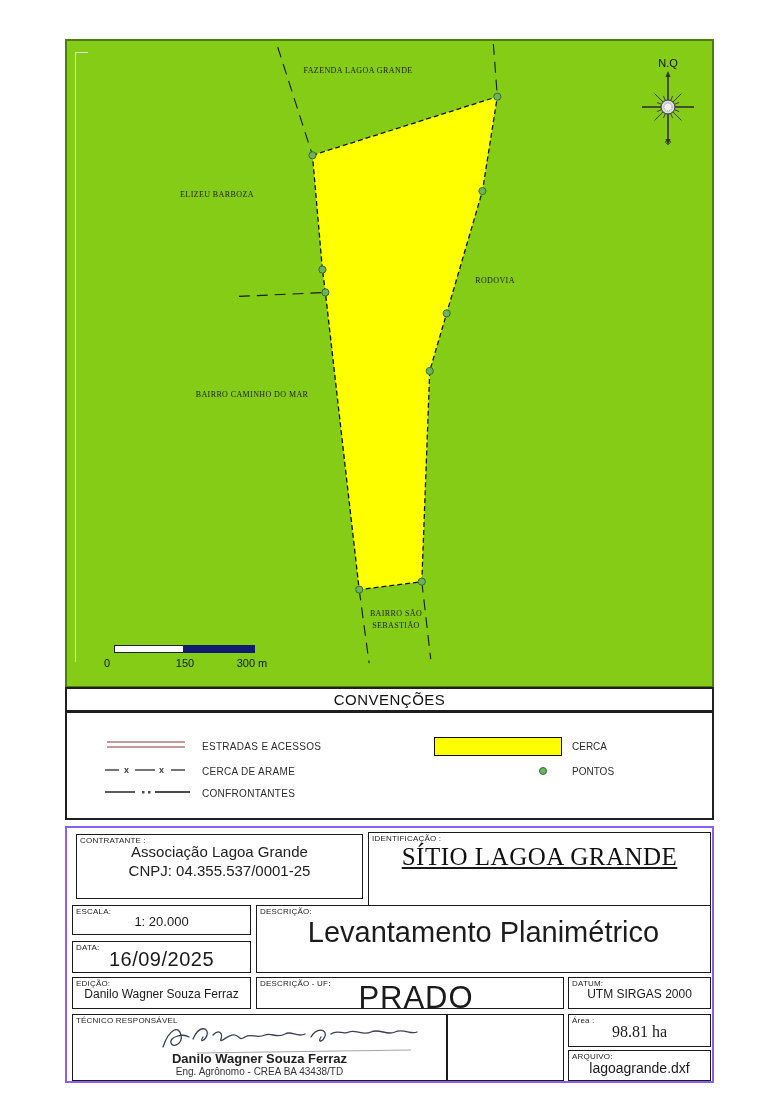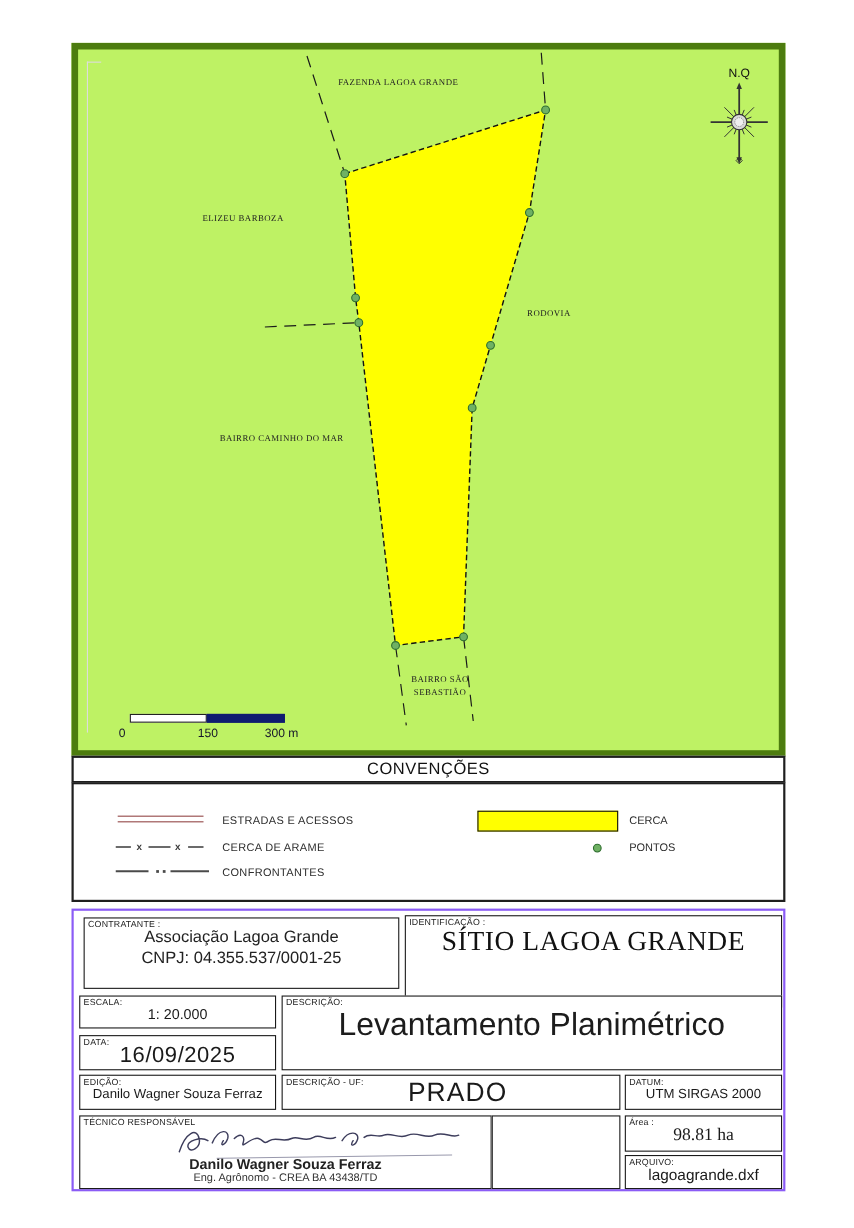--- a/index.html
+++ b/index.html
@@ -2,21 +2,21 @@
 <html><head>
 <meta charset="utf-8">
 <style>
   html,body{margin:0;padding:0;}
   body{
     width:776px;height:1116px;background:#ffffff;position:relative;
     font-family:"Liberation Sans", sans-serif;color:#1a1a1a;
     -webkit-font-smoothing:antialiased;
   }
   
-  #map-box{left:65px;top:39px;width:649px;height:649px;border:6px solid #4d7c0f;background:#bef264;}
+  #map-box{left:65px;top:39px;width:649px;height:649px;border:2px solid #4d7c0f;background:#84cc16;}
   #conv-bar{left:65px;top:687px;width:649px;height:25px;border:2px solid #1f1f1f;background:#fff;
     display:flex;align-items:center;justify-content:center;font-size:15px;letter-spacing:.5px;color:#111;}
   #legend-box{left:65px;top:711px;width:649px;height:109px;border:2px solid #1f1f1f;background:#fff;}
   #title-block{left:65px;top:826px;width:649px;height:257px;border:2px solid #8b5cf6;background:#fff;}
   #map-box,#conv-bar,#legend-box,#title-block{box-sizing:border-box;position:absolute;}
   
   #map-svg{position:absolute;left:0;top:0;width:100%;height:100%;}
   .map-label{
     position:absolute;font-family:"Liberation Serif", serif;font-size:8px;color:#222;
     text-align:center;letter-spacing:.4px;line-height:1.45;
@@ -41,32 +41,32 @@
   #pasto-label{position:absolute;left:505px;top:28px;font-size:10px;color:#2c2c2c;}
   #pontos-dot{position:absolute;left:472px;top:54px;width:8px;height:8px;border-radius:50%;
     border:1px solid #2f6e2f;box-sizing:border-box;}
   #pontos-label{position:absolute;left:505px;top:53px;font-size:10px;color:#2c2c2c;}
   
   .tb-box{position:absolute;border:1.5px solid #1a1a1a;background:#fff;box-sizing:border-box;}
   .tb-label{position:absolute;top:1px;left:3px;font-size:8px;color:#222;letter-spacing:.2px;white-space:nowrap;}
   .tb-center{width:100%;height:100%;display:flex;flex-direction:column;align-items:center;}
   #tb-contratante{left:9px;top:6px;width:287px;height:65px;}
   #tb-contratante .v{font-size:15px;line-height:1.25;text-align:center;color:#222;margin-top:8px;}
-  #tb-identificacao{left:301px;top:4px;width:343px;height:84px;}
+  #tb-identificacao{left:301px;top:4px;width:343px;height:84px;text-decoration:underline;}
   #tb-identificacao .v{font-family:"Liberation Serif",serif;font-size:25px;color:#111;margin-top:10px;letter-spacing:.5px;}
   #tb-escala{left:5px;top:77px;width:179px;height:30px;}
   #tb-escala .v{font-size:13px;margin-top:8px;}
   #tb-data{left:5px;top:113px;width:179px;height:32px;}
   #tb-data .v{font-size:20px;margin-top:6px;letter-spacing:.5px;}
   #tb-descricao{left:189px;top:77px;width:455px;height:68px;}
   #tb-descricao .v{font-size:29px;color:#1c1c1c;margin-top:10px;}
   #tb-edicao{left:5px;top:149px;width:179px;height:32px;}
   #tb-edicao .v{font-size:12px;margin-top:9px;}
   #tb-municipio{left:189px;top:149px;width:308px;height:32px;}
-  #tb-municipio .v{font-size:24px;margin-top:2px;letter-spacing:1px;margin-left:12px;}
+  #tb-municipio .v{font-size:31px;margin-top:2px;letter-spacing:1px;margin-left:12px;}
   #tb-datum{left:501px;top:149px;width:143px;height:32px;}
   #tb-datum .v{font-size:12px;margin-top:9px;}
   #tb-tecnico{left:5px;top:186px;width:375px;height:67px;}
   #tb-tecnico .name{position:absolute;left:0;right:0;top:36px;text-align:center;font-size:13px;font-weight:600;color:#222;}
   #tb-tecnico .cred{position:absolute;left:0;right:0;top:51px;text-align:center;font-size:10px;color:#333;}
   #tb-empty{left:380px;top:186px;width:117px;height:67px;}
   #tb-area{left:501px;top:186px;width:143px;height:33px;}
   #tb-area .v{font-family:"Liberation Serif",serif;font-size:16px;margin-top:8px;}
   #tb-arquivo{left:501px;top:222px;width:143px;height:31px;}
   #tb-arquivo .v{font-size:14px;margin-top:9px;}

